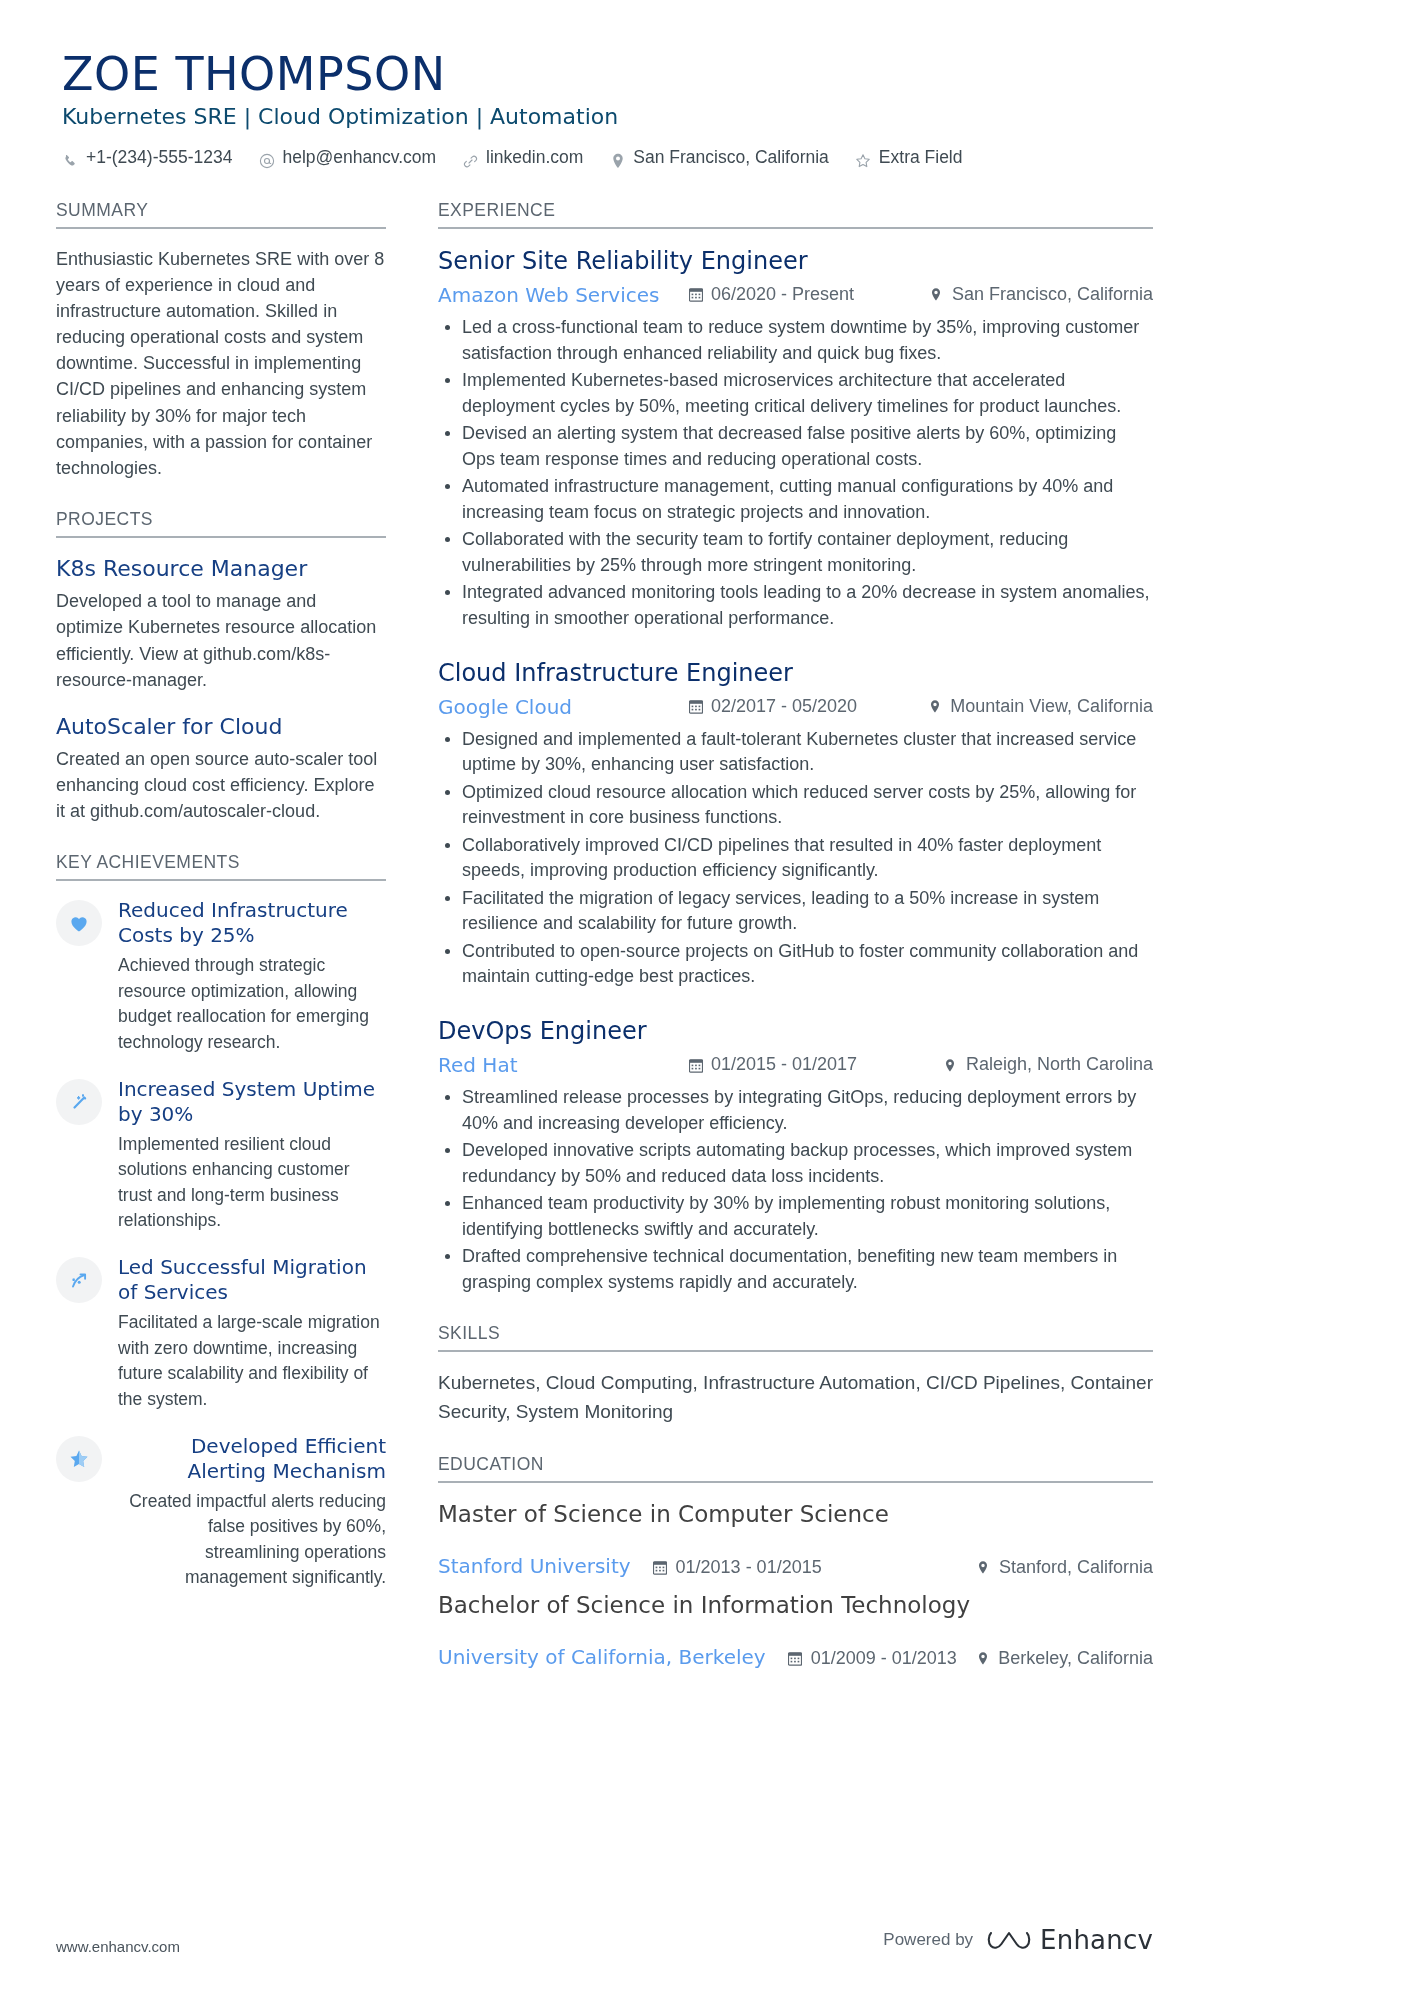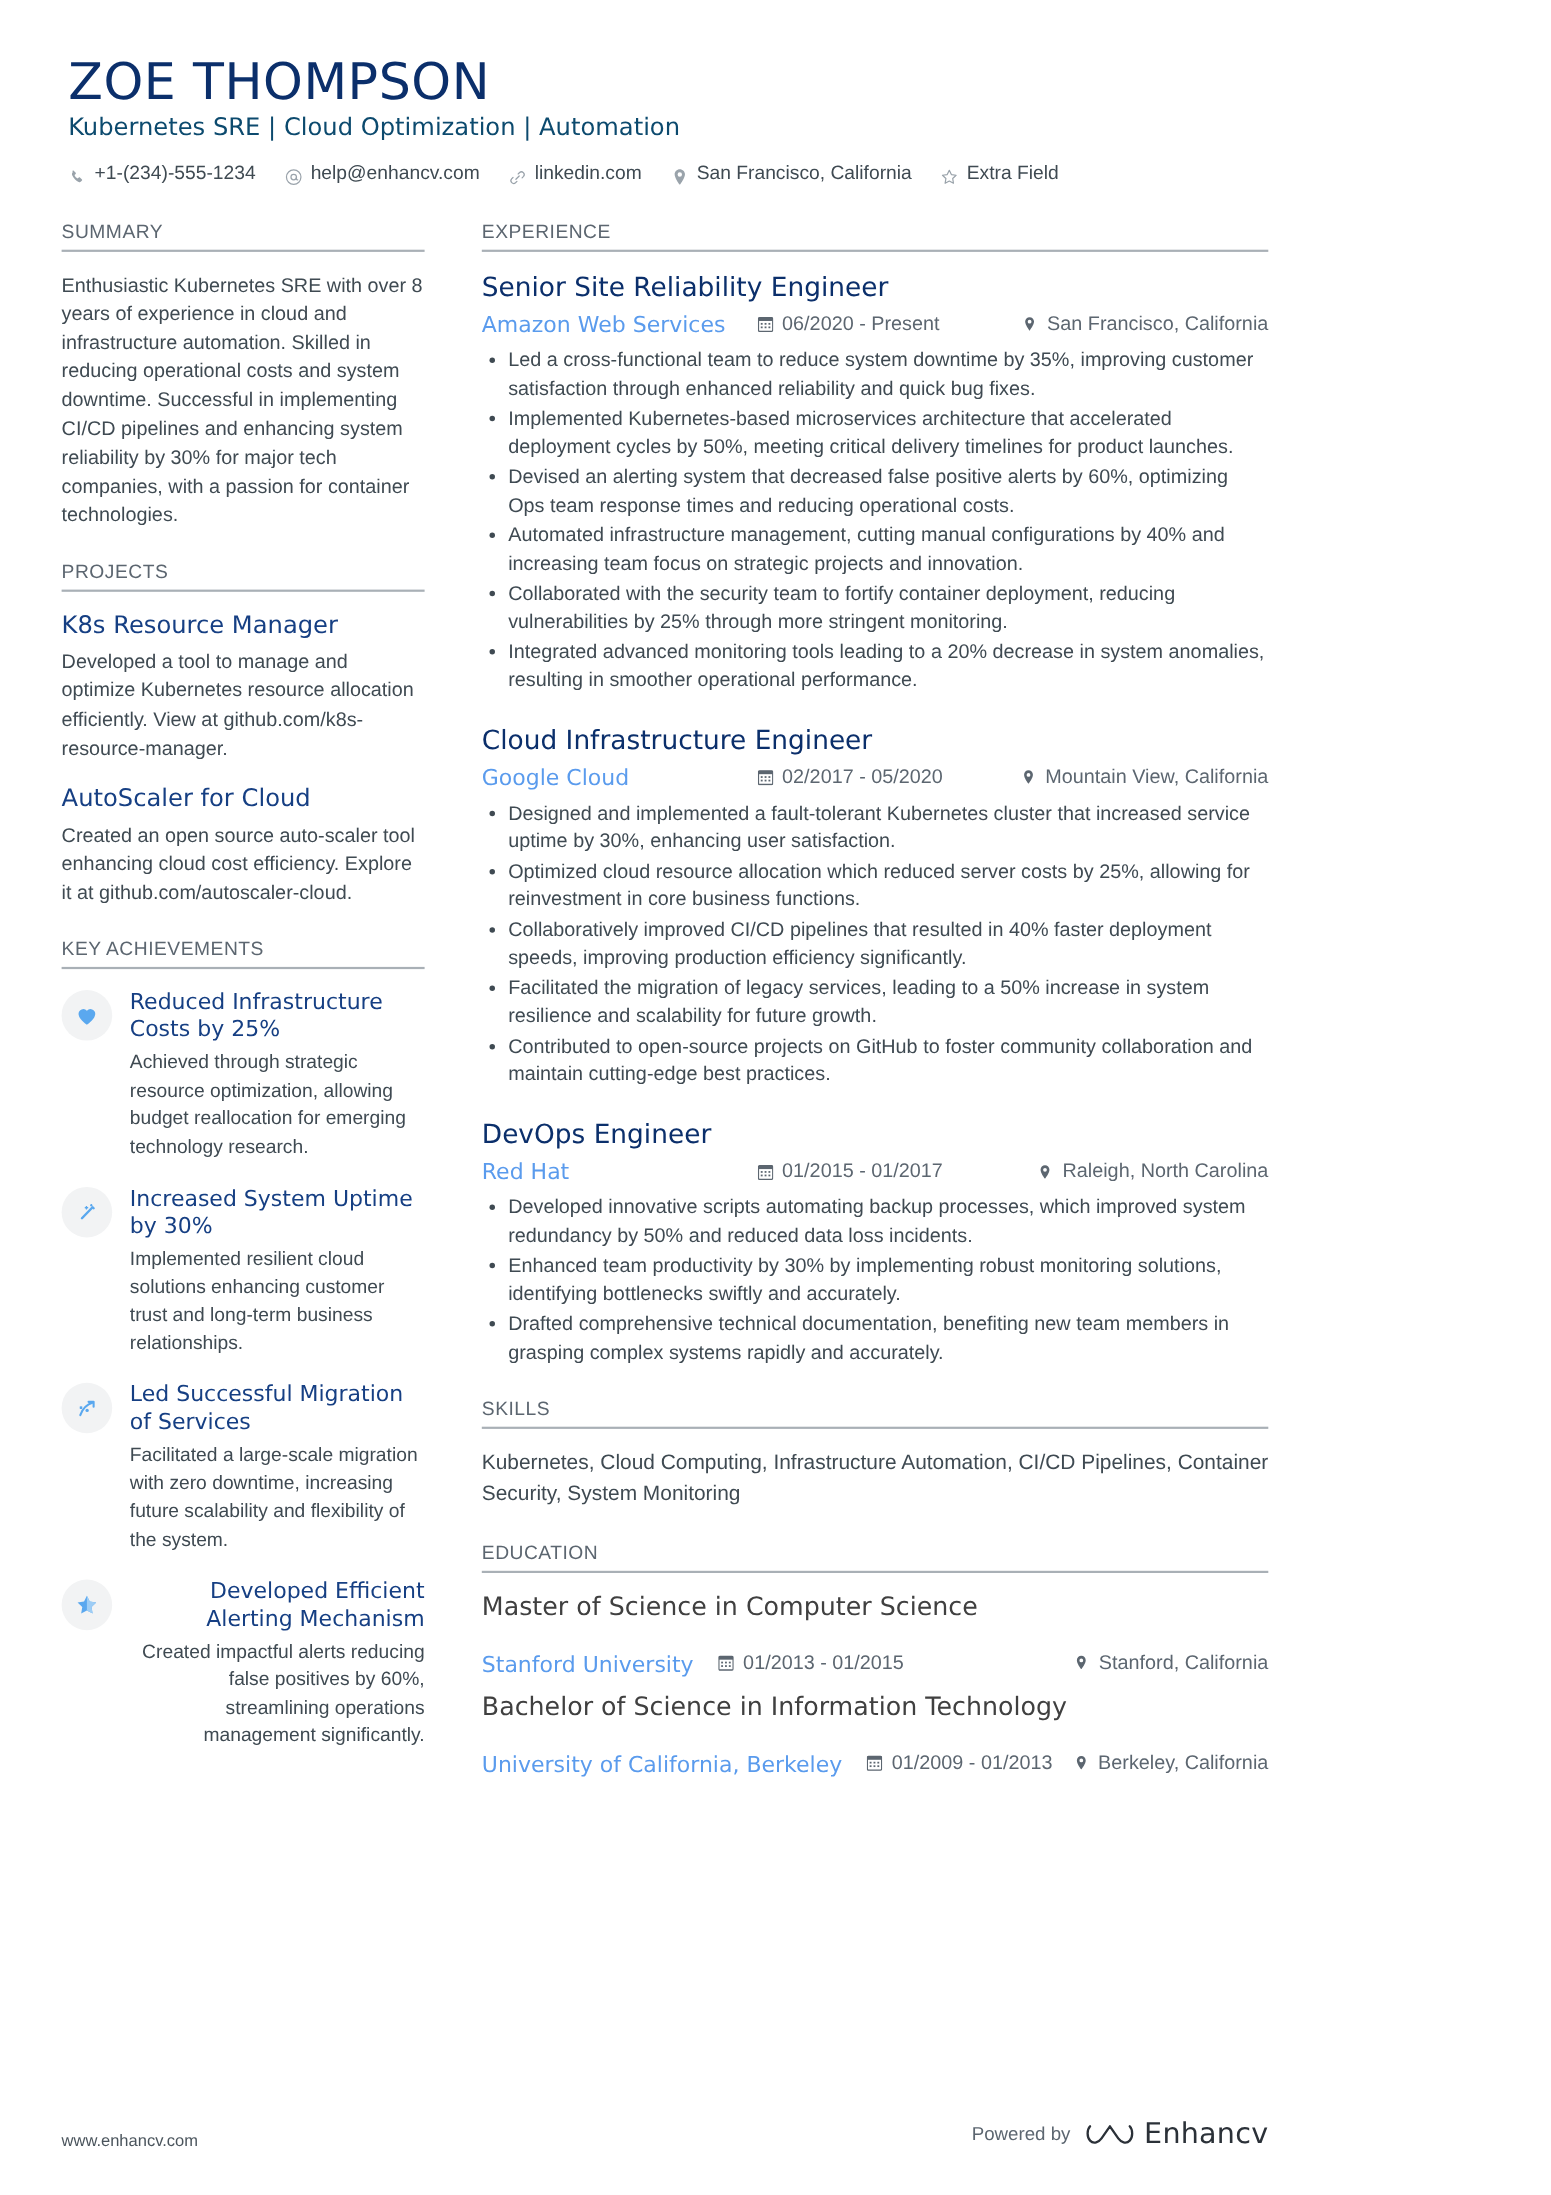--- a/index.html
+++ b/index.html
@@ -231,21 +231,21 @@
   .edu:last-child { margin-bottom: 0; }
   .edu-degree {
     font-family: "DejaVu Sans", sans-serif;
     font-size: 23px;
     color: #404040;
     line-height: 1.25;
     margin-bottom: 5px;
   }
   .edu-meta {
     display: flex;
-    align-items: flex-start;
+    align-items: flex-end;
     line-height: 1.3;
     margin-top: 24px;
   }
   .edu-school {
     font-family: "DejaVu Sans", sans-serif;
     font-size: 20px;
     color: #5a9bed;
     flex: 0 0 auto;
     margin-right: 22px;
   }
@@ -548,20 +548,21 @@
             <div class="job-location">
               <span class="meta-icon">
                 <svg width="12" height="15" viewBox="0 0 14 16" fill="currentColor">
                     <path d="M7 .8C4.4.8 2.3 2.9 2.3 5.5c0 3.3 4 8.9 4.2 9.1.2.3.7.3.9 0 .2-.2 4.3-5.8 4.3-9.1C11.7 2.9 9.6.8 7 .8zm0 6.8a2 2 0 1 1 0-4 2 2 0 0 1 0 4z"></path>
                   </svg>
               </span>
               <span>Raleigh, North Carolina</span>
             </div>
           </div>
           <ul class="bullets">
+            <li>Streamlined release processes by integrating GitOps, reducing deployment errors by 40% and increasing developer efficiency.</li>
             <li>Developed innovative scripts automating backup processes, which improved system redundancy by 50% and reduced data loss incidents.</li>
             <li>Enhanced team productivity by 30% by implementing robust monitoring solutions, identifying bottlenecks swiftly and accurately.</li>
             <li>Drafted comprehensive technical documentation, benefiting new team members in grasping complex systems rapidly and accurately.</li>
           </ul>
         </div>
       </div>
 
       <div class="sec">
         <div class="sec-title">SKILLS</div>
         <div class="skills-text">Kubernetes, Cloud Computing, Infrastructure Automation, CI/CD Pipelines, Container Security, System Monitoring</div>

